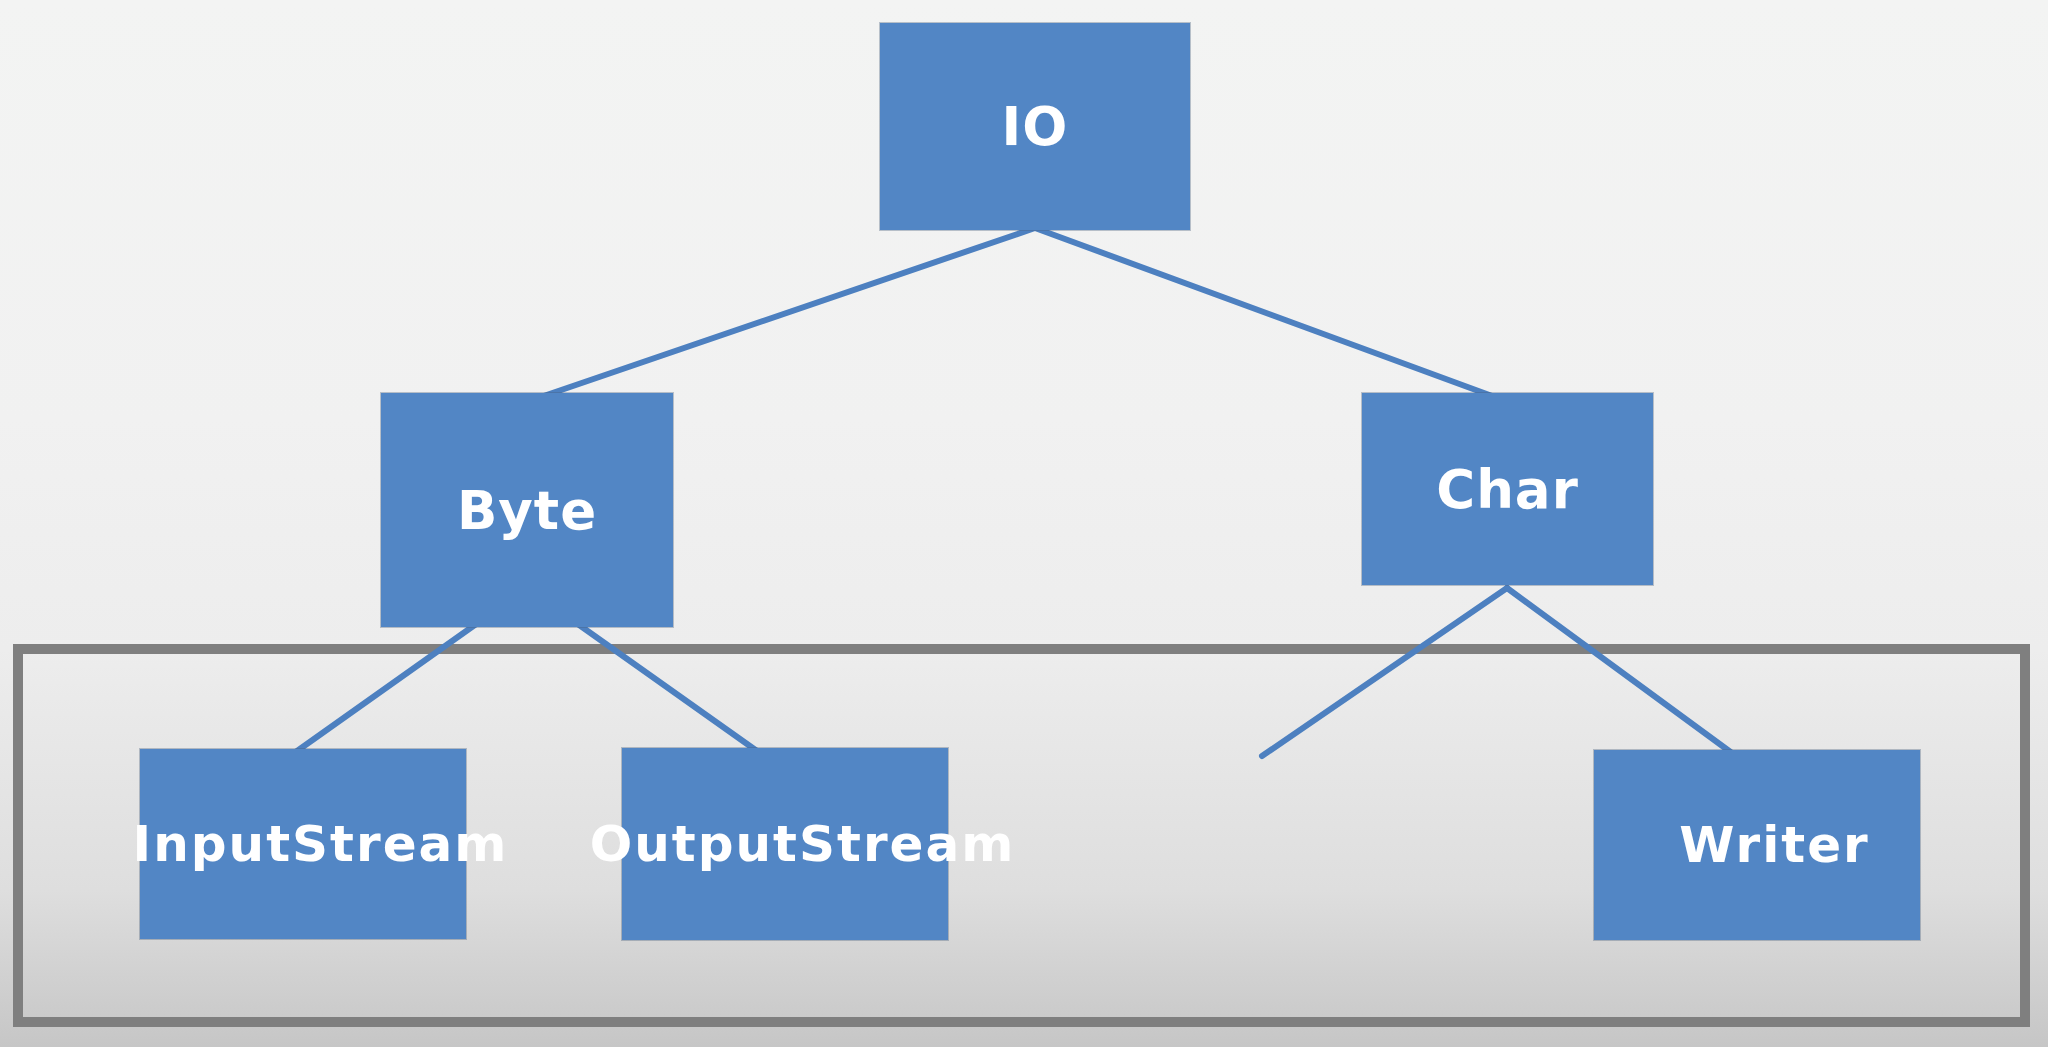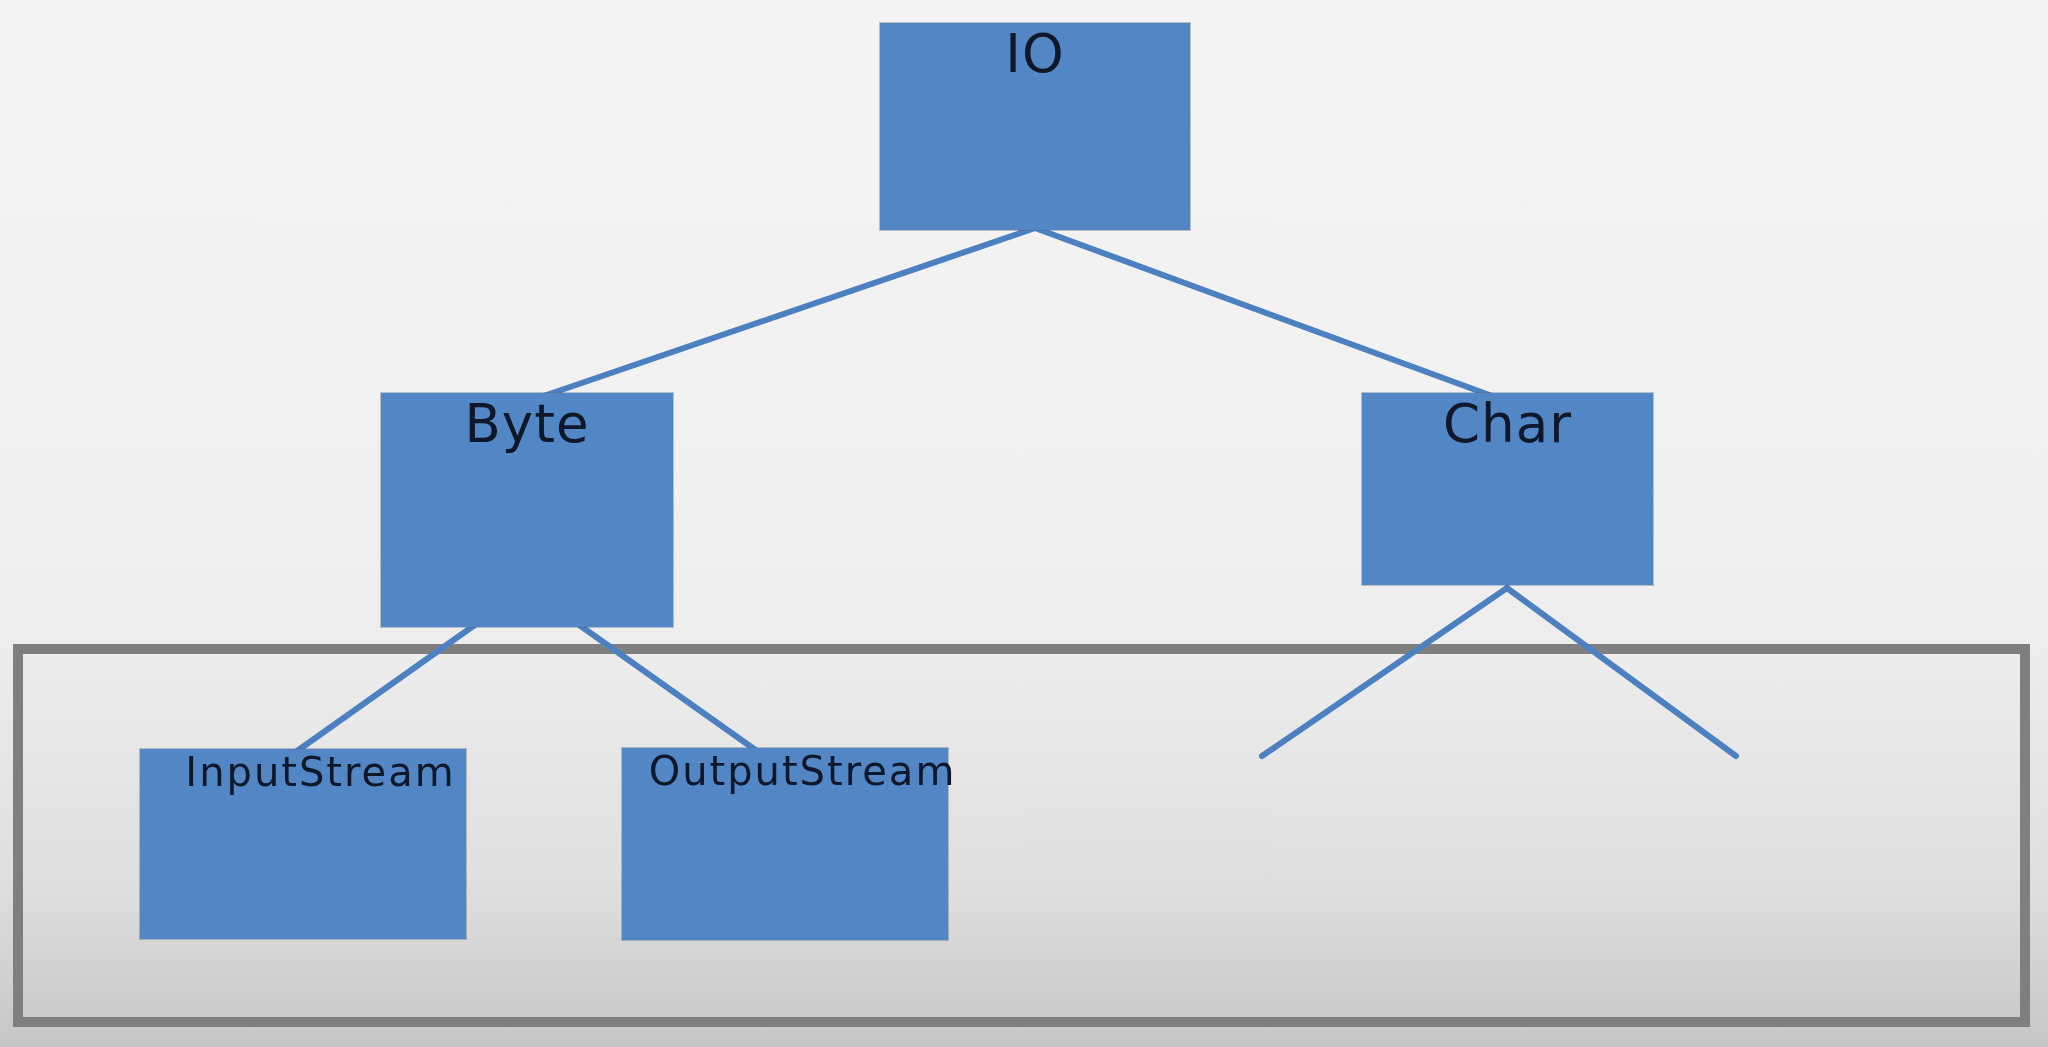--- a/index.html
+++ b/index.html
@@ -40,34 +40,35 @@
     pointer-events: none;
   }
   .connectors line {
     stroke: #4d80c0;
     stroke-width: 6;
     stroke-linecap: round;
   }
   .node {
     position: absolute;
     background: #5286c5;
-    color: #0f172a;
+    color: #ffffff;
     display: flex;
-    align-items: flex-start;
+    align-items: center;
     justify-content: center;
     z-index: 3;
     box-shadow: 0 0 0 1px rgba(72, 94, 124, 0.35);
     text-align: center;
     letter-spacing: 1px;
+    font-weight: bold;
   }
   .node.level-root, .node.level-mid {
     font-size: 53px;
   }
   .node.level-leaf {
-    font-size: 40px;
+    font-size: 50px;
     letter-spacing: 2px;
     padding-left: 35px;
   }
   .node-io           { left: 880px;  top: 23px;  width: 310px; height: 207px; }
   .node-byte         { left: 381px;  top: 393px; width: 292px; height: 234px; }
   .node-char         { left: 1362px; top: 393px; width: 291px; height: 192px; }
   .node-inputstream  { left: 140px;  top: 749px; width: 291px; height: 190px; }
   .node-outputstream { left: 622px;  top: 748px; width: 291px; height: 192px; }
   .node-reader       { left: 1112px; top: 749px; width: 291px; height: 190px; }
   .node-writer       { left: 1594px; top: 750px; width: 291px; height: 190px; }
@@ -102,14 +103,17 @@
 
   <div class="node level-leaf node-inputstream">
     <span>InputStream</span>
   </div>
 
   <div class="node level-leaf node-outputstream">
     <span>OutputStream</span>
   </div>
 
 
+  <div class="node level-leaf node-writer">
+    <span>Writer</span>
+  </div>
 
 </div>
 
 </body></html>

